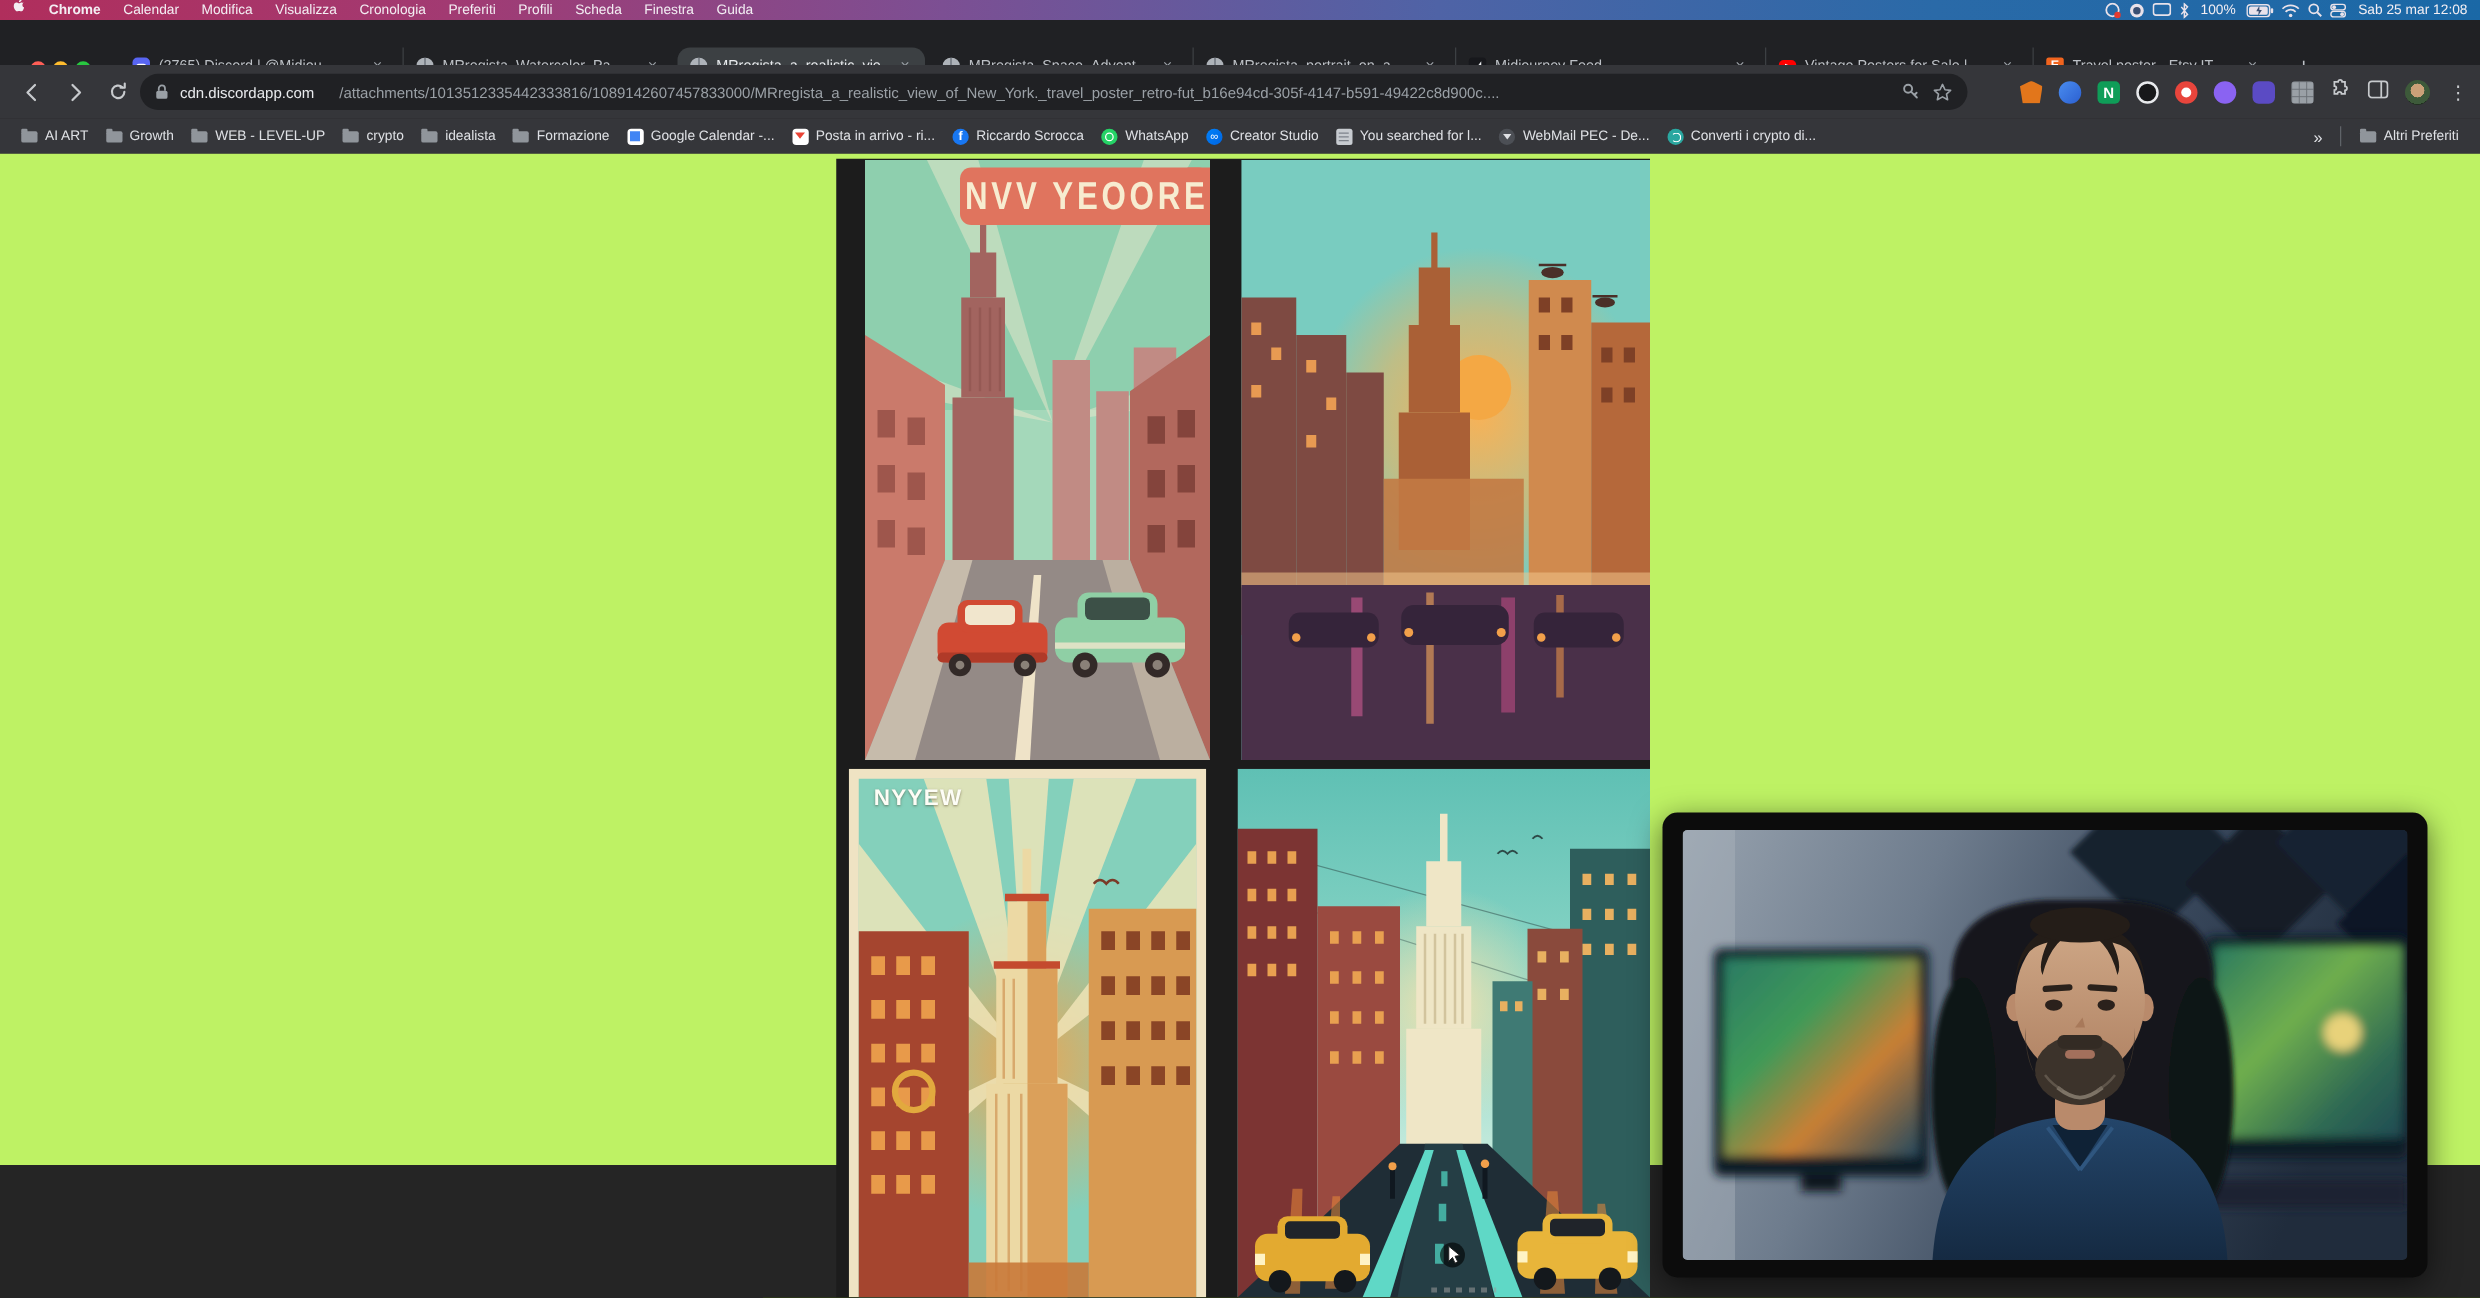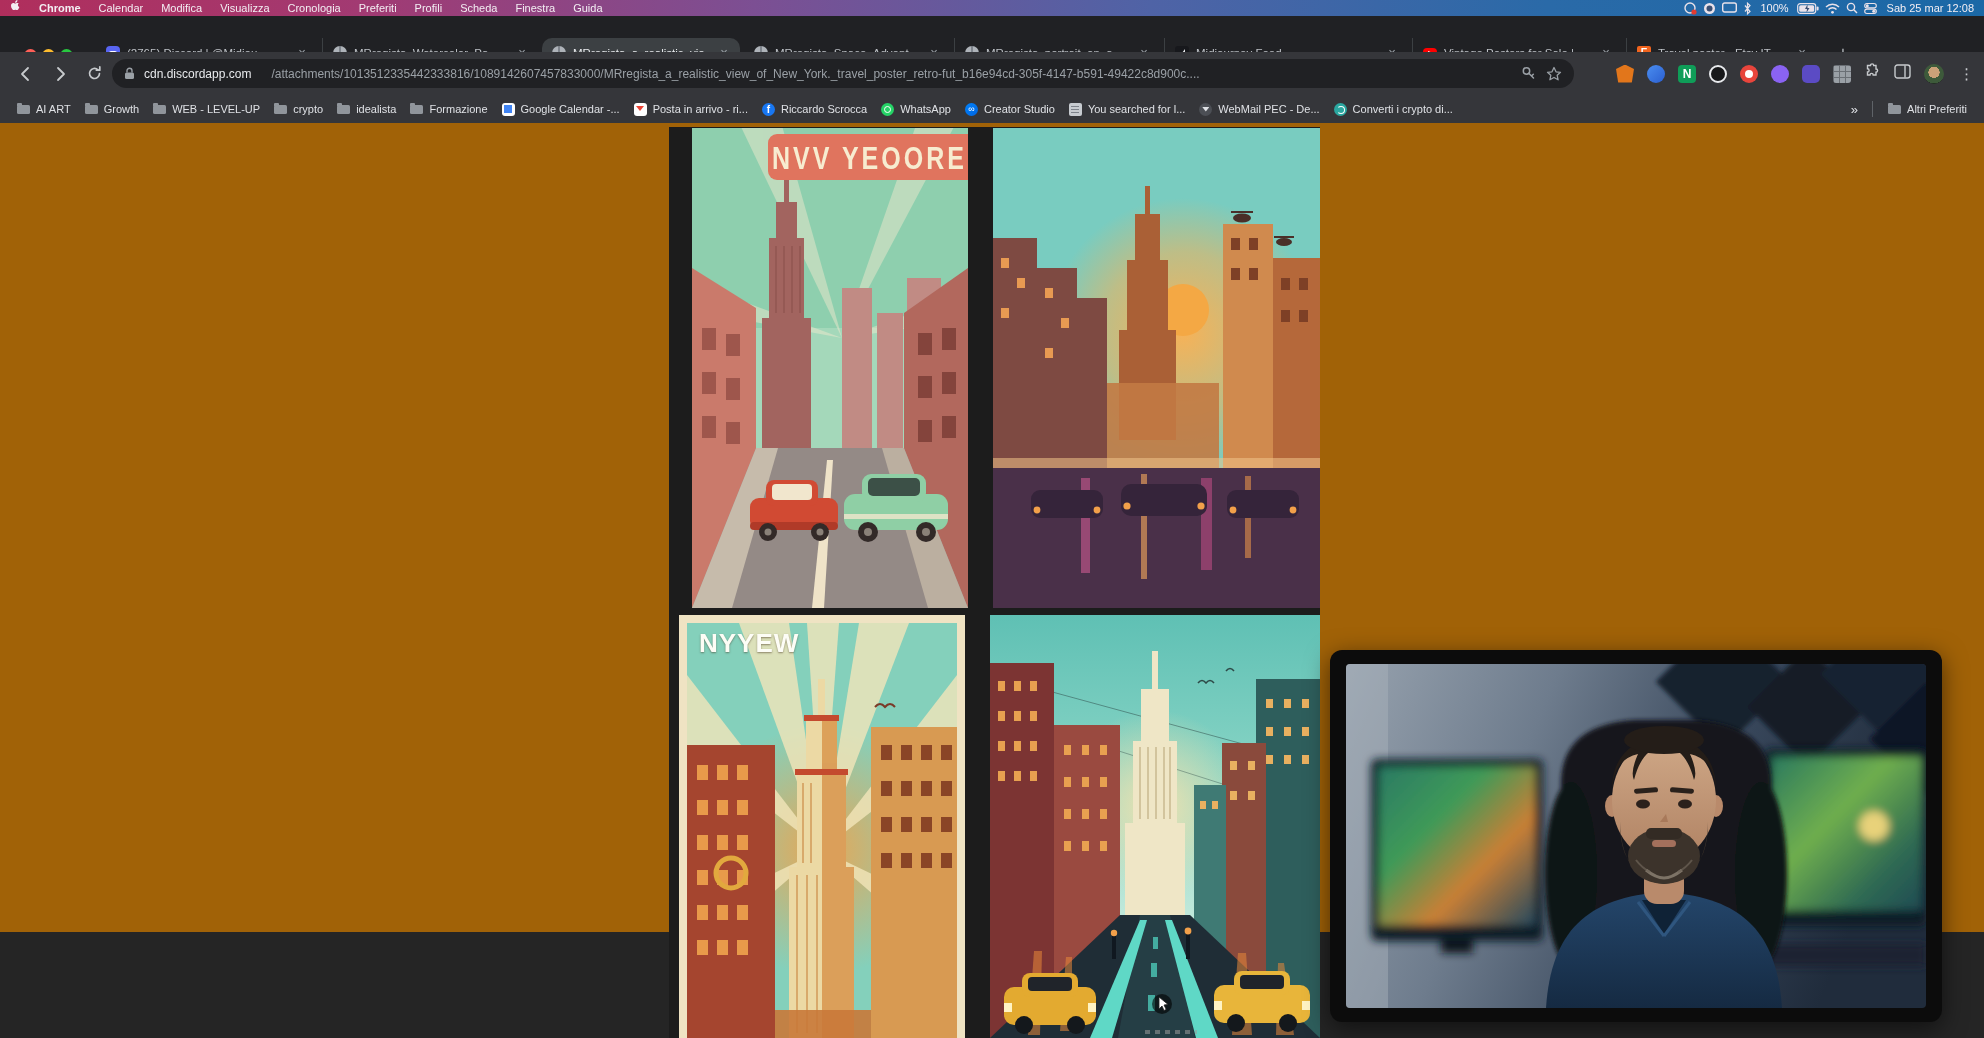--- a/index.html
+++ b/index.html
@@ -96,26 +96,26 @@
   .i-mail2::after{content:"";position:absolute;left:3px;top:4.5px;width:7px;height:4.5px;background:#dfe1e5;
     clip-path:polygon(0 0,100% 0,50% 100%);}
   .i-conv{background:#2aa7a0;border-radius:50%;}
   .i-conv::after{content:"";position:absolute;left:3.5px;top:3.5px;width:6px;height:6px;border:1.6px solid #fff;
     border-left-color:transparent;border-radius:50%;}
   .bsep{width:1px;height:16px;background:#5f6368;margin:0 8px;flex:none;}
   .boverflow{color:#dfe1e5;font-size:13px;padding:0 6px;flex:none;}
   .spacer{flex:1;min-width:0;}
 
   
-  .content{position:absolute;left:0;top:123px;width:1984px;height:809px;background:#a16207;}
+  .content{position:absolute;left:0;top:123px;width:1984px;height:809px;background:#bef264;}
   .imageblock{position:absolute;left:669px;top:4px;width:651px;height:911px;background:#1c1c1c;}
   .poster{position:absolute;display:block;}
   .poster-title-1{position:absolute;left:103px;top:13px;width:190px;text-align:center;color:#f7ecd0;
     font-weight:bold;font-size:25px;letter-spacing:3px;transform:scaleY(1.25);transform-origin:top;white-space:nowrap;}
-  .poster-title-3{position:absolute;left:20px;top:13px;color:#fdfdf6;font-weight:bold;font-size:26px;
+  .poster-title-3{position:absolute;left:20px;top:13px;color:#fdfdf6;font-weight:bold;font-size:18px;
     letter-spacing:1px;text-shadow:0 1px 2px rgba(60,40,20,.5);white-space:nowrap;}
   .imgdashes{position:absolute;left:476px;top:903px;width:52px;height:4px;opacity:.55;
     background:repeating-linear-gradient(90deg,#9a9a9a 0 5px,transparent 5px 10px);}
 
   
   .webcam{position:absolute;left:1330px;top:527px;width:612px;height:372px;background:#0c0c0c;
     border-radius:12px;box-shadow:0 6px 24px rgba(0,0,0,.55);}
   .webcam-inner{position:absolute;left:16px;top:14px;right:16px;bottom:14px;border-radius:4px;overflow:hidden;}
 
   .cursor{position:absolute;left:1150px;top:869px;}

